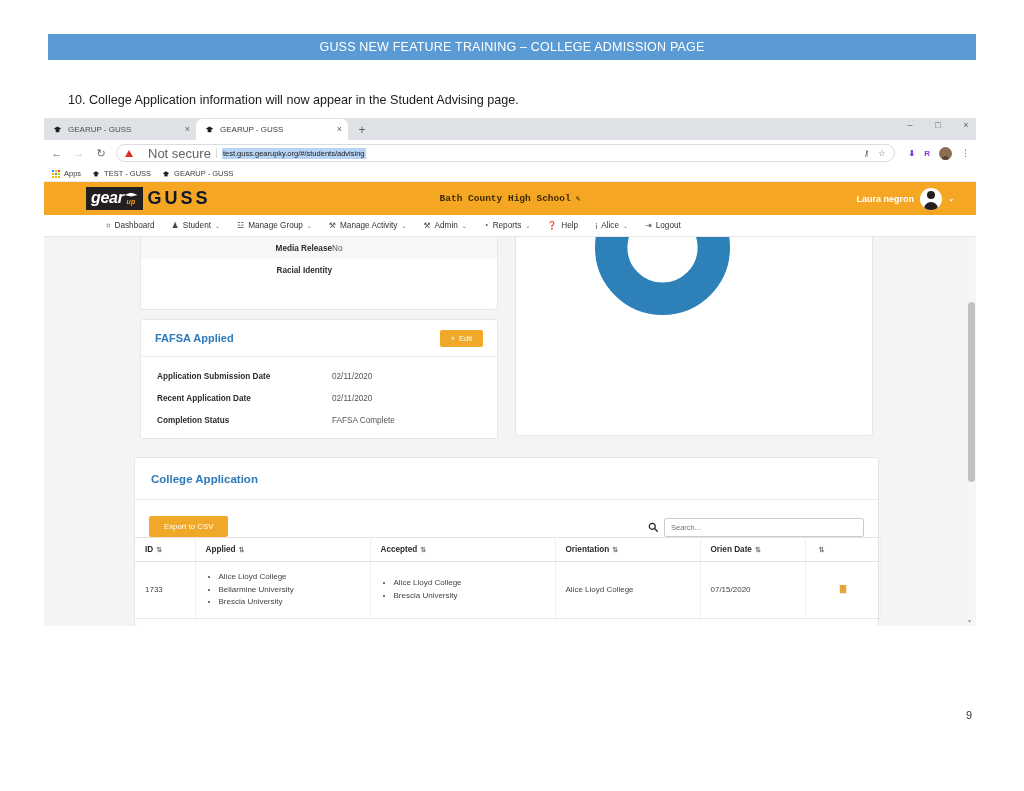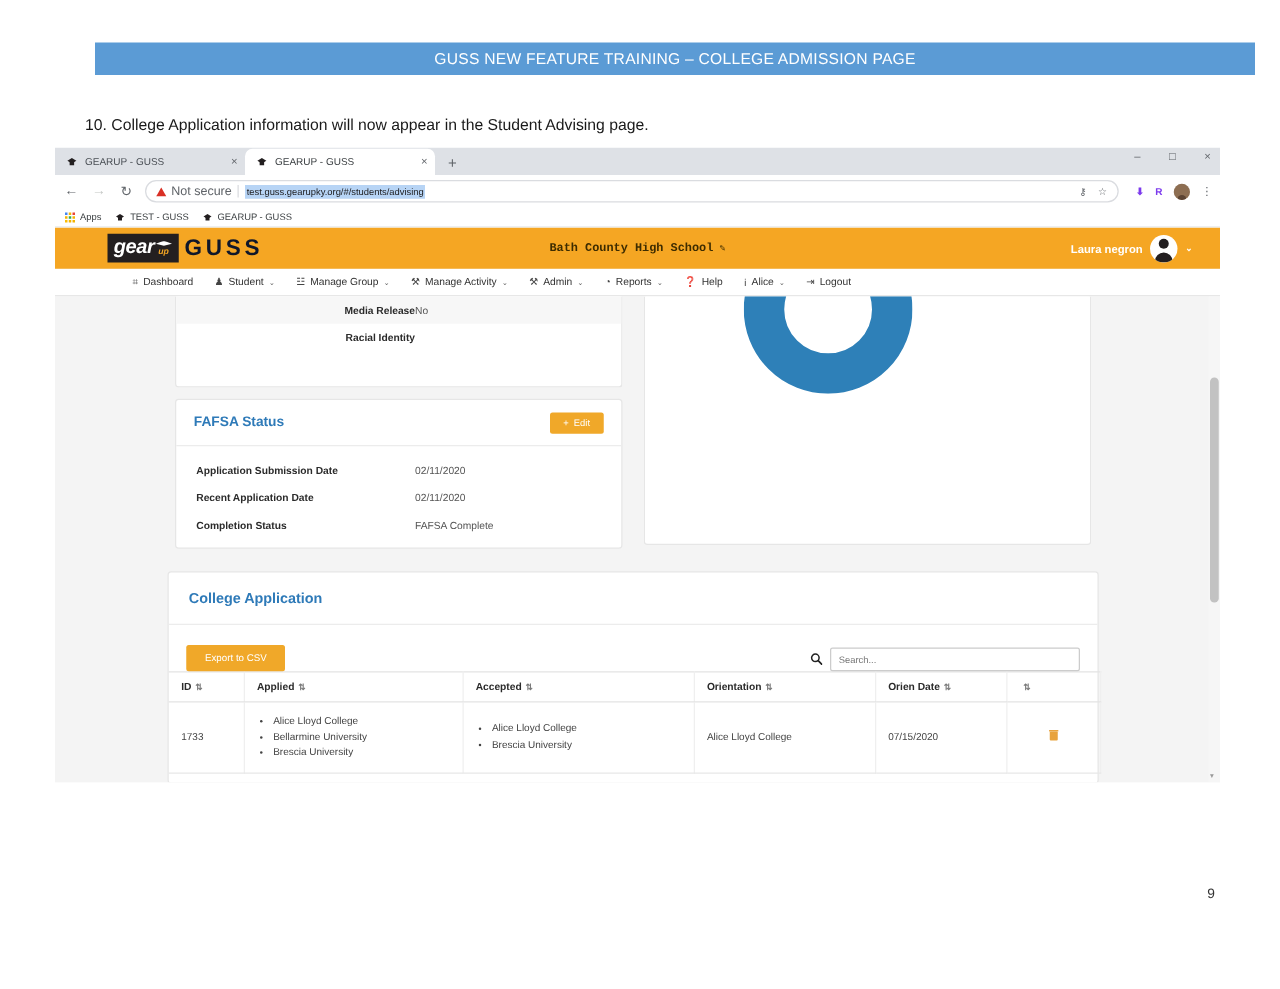--- a/index.html
+++ b/index.html
@@ -8,21 +8,21 @@
     background: #ffffff;
     font-family: "Liberation Sans", sans-serif;
     overflow: hidden;
   }
   .slide { position: relative; width: 1024px; height: 791px; background: #fff; }
 
   
   .banner {
     position: absolute; left: 48px; top: 34px; width: 928px; height: 26px;
     background: #5b9bd5;
-    display: flex; align-items: center; justify-content: center; margin-left: 28px;
+    display: flex; align-items: center; justify-content: center;
   }
   .banner-text {
     color: #ffffff; font-size: 12.5px; letter-spacing: .2px; white-space: nowrap;
   }
 
   
   .instruction {
     position: absolute; left: 68px; top: 93px;
     font-size: 12.6px; color: #1a1a1a;
   }
@@ -68,21 +68,21 @@
     height: 26px; background: #ffffff; display: flex; align-items: center;
     padding: 0 6px; gap: 8px;
   }
   .navbtn { font-size: 11px; color: #5f6368; width: 14px; text-align: center; }
   .navbtn.disabled { color: #c4c7c5; }
   .omnibox {
     flex: 1 1 auto; height: 18px; border: 1px solid #dadce0; border-radius: 9px;
     background: #fff; display: flex; align-items: center; padding: 0 8px; gap: 5px;
     font-size: 7.5px; color: #3c4043; position: relative;
   }
-  .notsecure { display: flex; align-items: center; gap: 4px; color: #5f6368; font-size: 10px; }
+  .notsecure { display: flex; align-items: center; gap: 15px; color: #5f6368; font-size: 13px; }
   .warn-tri {
     width: 0; height: 0; border-left: 4px solid transparent; border-right: 4px solid transparent;
     border-bottom: 7px solid #d93025;
   }
   .omni-divider { width: 1px; height: 10px; background: #dadce0; }
   .url-sel { background: #b7d4f5; color: #202124; padding: 1px 1px; }
   .omni-right { display: flex; align-items: center; gap: 9px; margin-left: auto; }
   .omni-right .ico { font-size: 8px; color: #5f6368; }
   .ext-icons { display: flex; align-items: center; gap: 9px; padding-left: 6px; }
   .ext-chip { font-size: 8px; font-weight: bold; }
@@ -398,21 +398,21 @@
             <span class="rvalue">No</span>
           </div>
           <div class="rowline">
             <span class="rlabel">Racial Identity</span>
             <span class="rvalue"></span>
           </div>
         </div>
 
         <div class="card fafsa-card">
           <div class="card-head">
-            <span class="card-title">FAFSA Status</span>
+            <span class="card-title">FAFSA Applied</span>
             <span class="btn-edit">
               <span>+</span>
               <span>Edit</span>
             </span>
           </div>
           <div class="fafsa-body">
             <div class="rowline">
               <span class="rlabel">Application Submission Date</span>
               <span class="rvalue">02/11/2020</span>
             </div>

